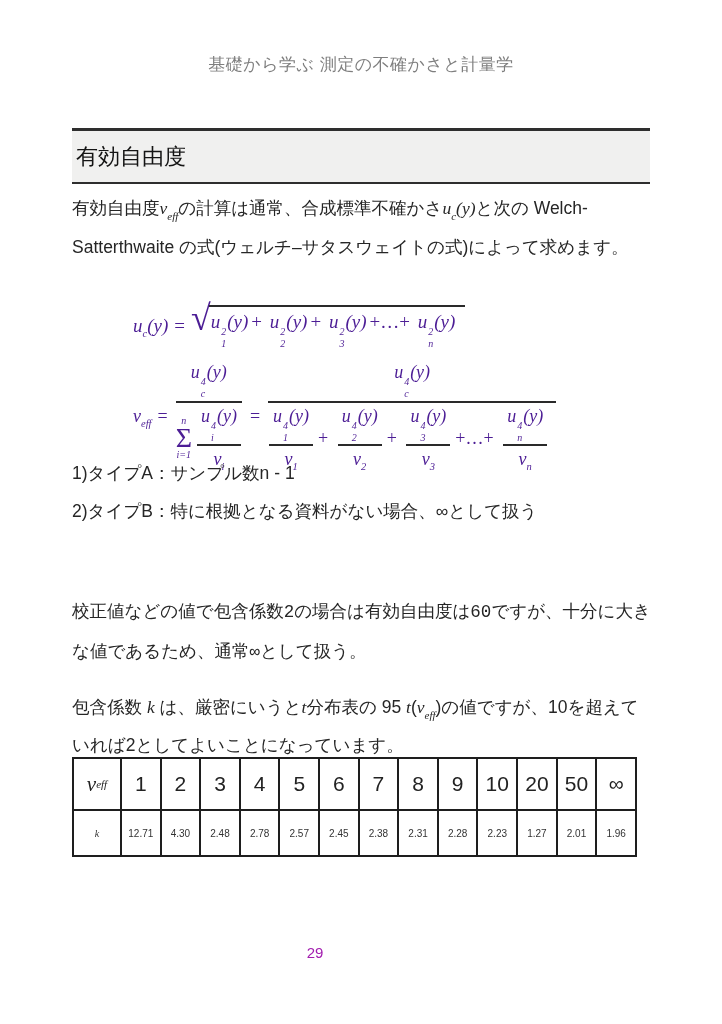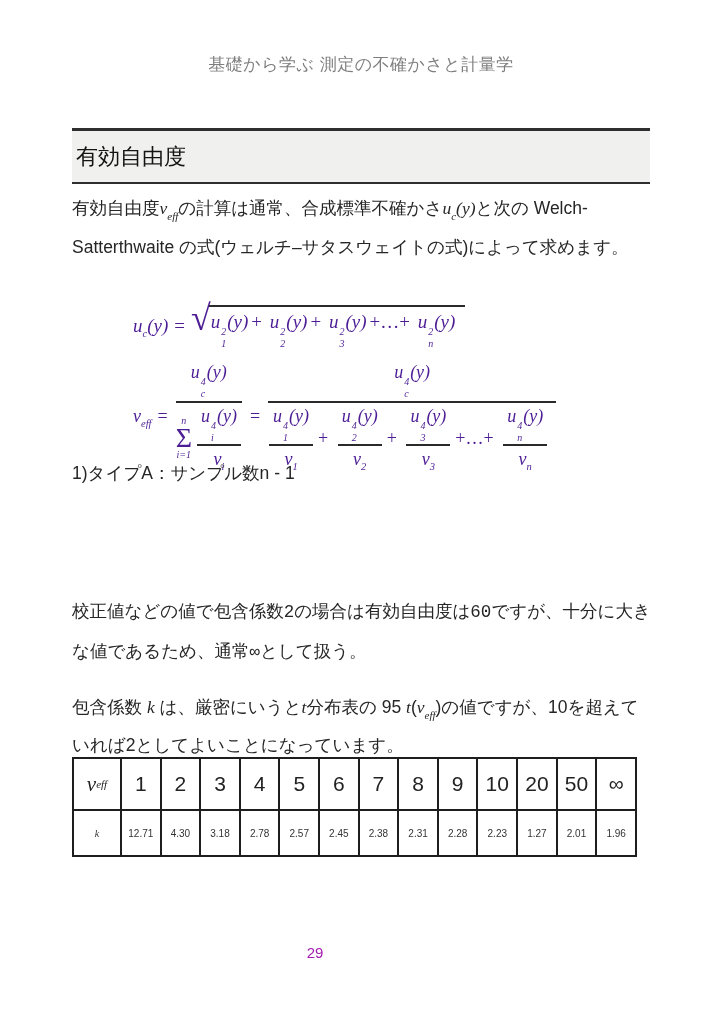--- a/index.html
+++ b/index.html
@@ -216,21 +216,21 @@
               <span class="mop"></span>
             </span>
           </span>
       </span>
     </div>
   </div>
 
   <div class="block body-text" style="top:455px; line-height:37.5px;">
     <span class="rules-list">
       
-    <span class="rule-line">1)タイプA：サンプル数n - 1</span></span>
+    <span class="rule-line">1)タイプA：サンプル数n - 1</span><span class="rule-line">2)タイプB：特に根拠となる資料がない場合、∞として扱う</span></span>
   </div>
 
   <div class="block body-text" style="top:592px; line-height:40px;font-family:Liberation Mono, monospace;">校正値などの値で包含係数2の場合は有効自由度は60ですが、十分に大きな値であるため、通常∞として扱う。</div>
 
   <div class="block body-text" style="top:688px; line-height:38px;">
     <span>包含係数 </span><span class="mvar">k</span><span> は、厳密にいうと</span><span class="mvar">t</span><span>分布表の 95 </span><span class="mvar">t</span><span>(</span><span class="mvar">ν</span><sub class="isub">eff</sub><span>)の値ですが、10を超えていれば2としてよいことになっています。</span>
   </div>
 
   <div class="dtable">
     <div class="trow trow1">
@@ -241,19 +241,19 @@
       <span class="cells">
         
       <div class="cell">1</div><div class="cell">2</div><div class="cell">3</div><div class="cell">4</div><div class="cell">5</div><div class="cell">6</div><div class="cell">7</div><div class="cell">8</div><div class="cell">9</div><div class="cell">10</div><div class="cell">20</div><div class="cell">50</div><div class="cell">∞</div></span>
     </div>
     <div class="trow trow2">
       <div class="cell label k-label">
           <span class="mvar">k</span>
         </div>
       <span class="cells">
         
-      <div class="cell">12.71</div><div class="cell">4.30</div><div class="cell">3.18</div><div class="cell">2.78</div><div class="cell">2.57</div><div class="cell">2.45</div><div class="cell">2.38</div><div class="cell">2.31</div><div class="cell">2.28</div><div class="cell">2.23</div><div class="cell">1.27</div><div class="cell">2.01</div><div class="cell">1.96</div></span>
+      <div class="cell">12.71</div><div class="cell">4.30</div><div class="cell">2.48</div><div class="cell">2.78</div><div class="cell">2.57</div><div class="cell">2.45</div><div class="cell">2.38</div><div class="cell">2.31</div><div class="cell">2.28</div><div class="cell">2.23</div><div class="cell">1.27</div><div class="cell">2.01</div><div class="cell">1.96</div></span>
     </div>
   </div>
 
   <div class="footer">29</div>
 
 </div>
 
 </body></html>

